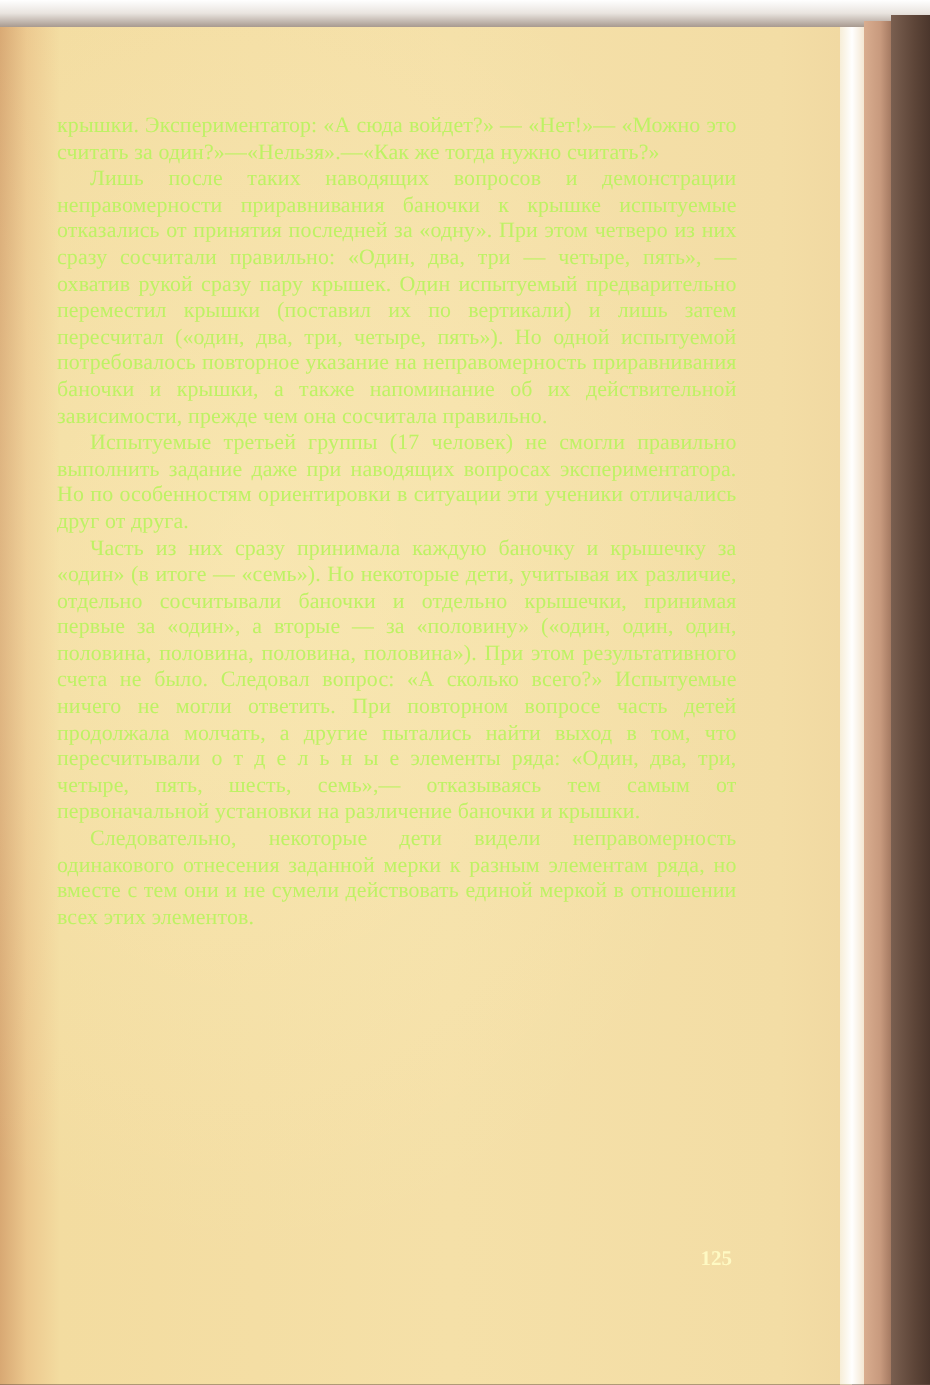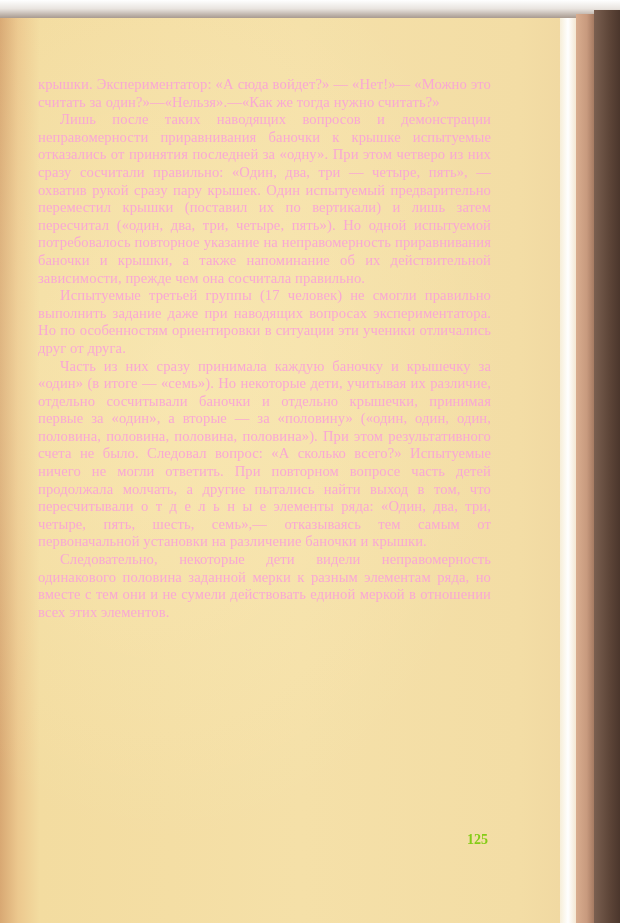--- a/index.html
+++ b/index.html
@@ -26,48 +26,48 @@
     .page-edge {
       position: absolute; left: 576px; top: 14px; width: 18px; height: 909px;
       background: linear-gradient(to right, #d9ad8f, #c89a7e 60%, #a57a62);
     }
     .spine {
       position: absolute; left: 594px; top: 10px; width: 26px; height: 913px;
       background: linear-gradient(to right, #7a5f50, #5d4538 60%, #4b362c);
     }
     .text-block {
       position: absolute; left: 38px; top: 76px; width: 453px;
-      color: #f9a8d4;
+      color: #bef264;
       font-size: 14.6px;
       line-height: 17.6px;
       letter-spacing: 0.1px;
     }
     .text-block p {
       margin: 0;
       text-align: justify;
       text-align-last: left;
       text-indent: 22px;
       hyphens: manual;
     }
     .text-block p.cont { text-indent: 0; }
     .page-number {
       position: absolute; left: 467px; top: 832px;
-      font-size: 14px; font-weight: bold; color: #84cc16;
+      font-size: 14px; font-weight: bold; color: #fef9c3;
     }
   </style>
 </head>
 <body>
 
 <div class="top-edge"></div>
 <div class="page"></div>
 <div class="page-gloss"></div>
 <div class="page-edge"></div>
 <div class="spine"></div>
 
 <div class="text-block">
   <p class="cont">крышки. Экспериментатор: «А сюда войдет?» — «Нет!»— «Можно это считать за один?»—«Нельзя».—«Как же тогда нужно считать?»</p>
   <p>Лишь после таких наводящих вопросов и демонстрации неправомерности приравнивания баночки к крышке испытуемые отказались от принятия последней за «одну». При этом четверо из них сразу сосчитали правильно: «Один, два, три — четыре, пять», — охватив рукой сразу пару крышек. Один испытуемый предварительно переместил крышки (поставил их по вертикали) и лишь затем пересчитал («один, два, три, четыре, пять»). Но одной испытуемой потребовалось повторное указание на неправомерность приравнивания баночки и крышки, а также напоминание об их действительной зависимости, прежде чем она сосчитала правильно.</p>
   <p>Испытуемые третьей группы (17 человек) не смогли правильно выполнить задание даже при наводящих вопросах экспериментатора. Но по особенностям ориентировки в ситуации эти ученики отличались друг от друга.</p>
   <p>Часть из них сразу принимала каждую баночку и крышечку за «один» (в итоге — «семь»). Но некоторые дети, учитывая их различие, отдельно сосчитывали баночки и отдельно крышечки, принимая первые за «один», а вторые — за «половину» («один, один, один, половина, половина, половина, половина»). При этом результативного счета не было. Следовал вопрос: «А сколько всего?» Испытуемые ничего не могли ответить. При повторном вопросе часть детей продолжала молчать, а другие пытались найти выход в том, что пересчитывали о т д е л ь н ы е элементы ряда: «Один, два, три, четыре, пять, шесть, семь»,— отказываясь тем самым от первоначальной установки на различение баночки и крышки.</p>
-  <p>Следовательно, некоторые дети видели неправомерность одинакового половина заданной мерки к разным элементам ряда, но вместе с тем они и не сумели действовать единой меркой в отношении всех этих элементов.</p>
+  <p>Следовательно, некоторые дети видели неправомерность одинакового отнесения заданной мерки к разным элементам ряда, но вместе с тем они и не сумели действовать единой меркой в отношении всех этих элементов.</p>
 </div>
 
 <div class="page-number">125</div>
 
 </body></html>

